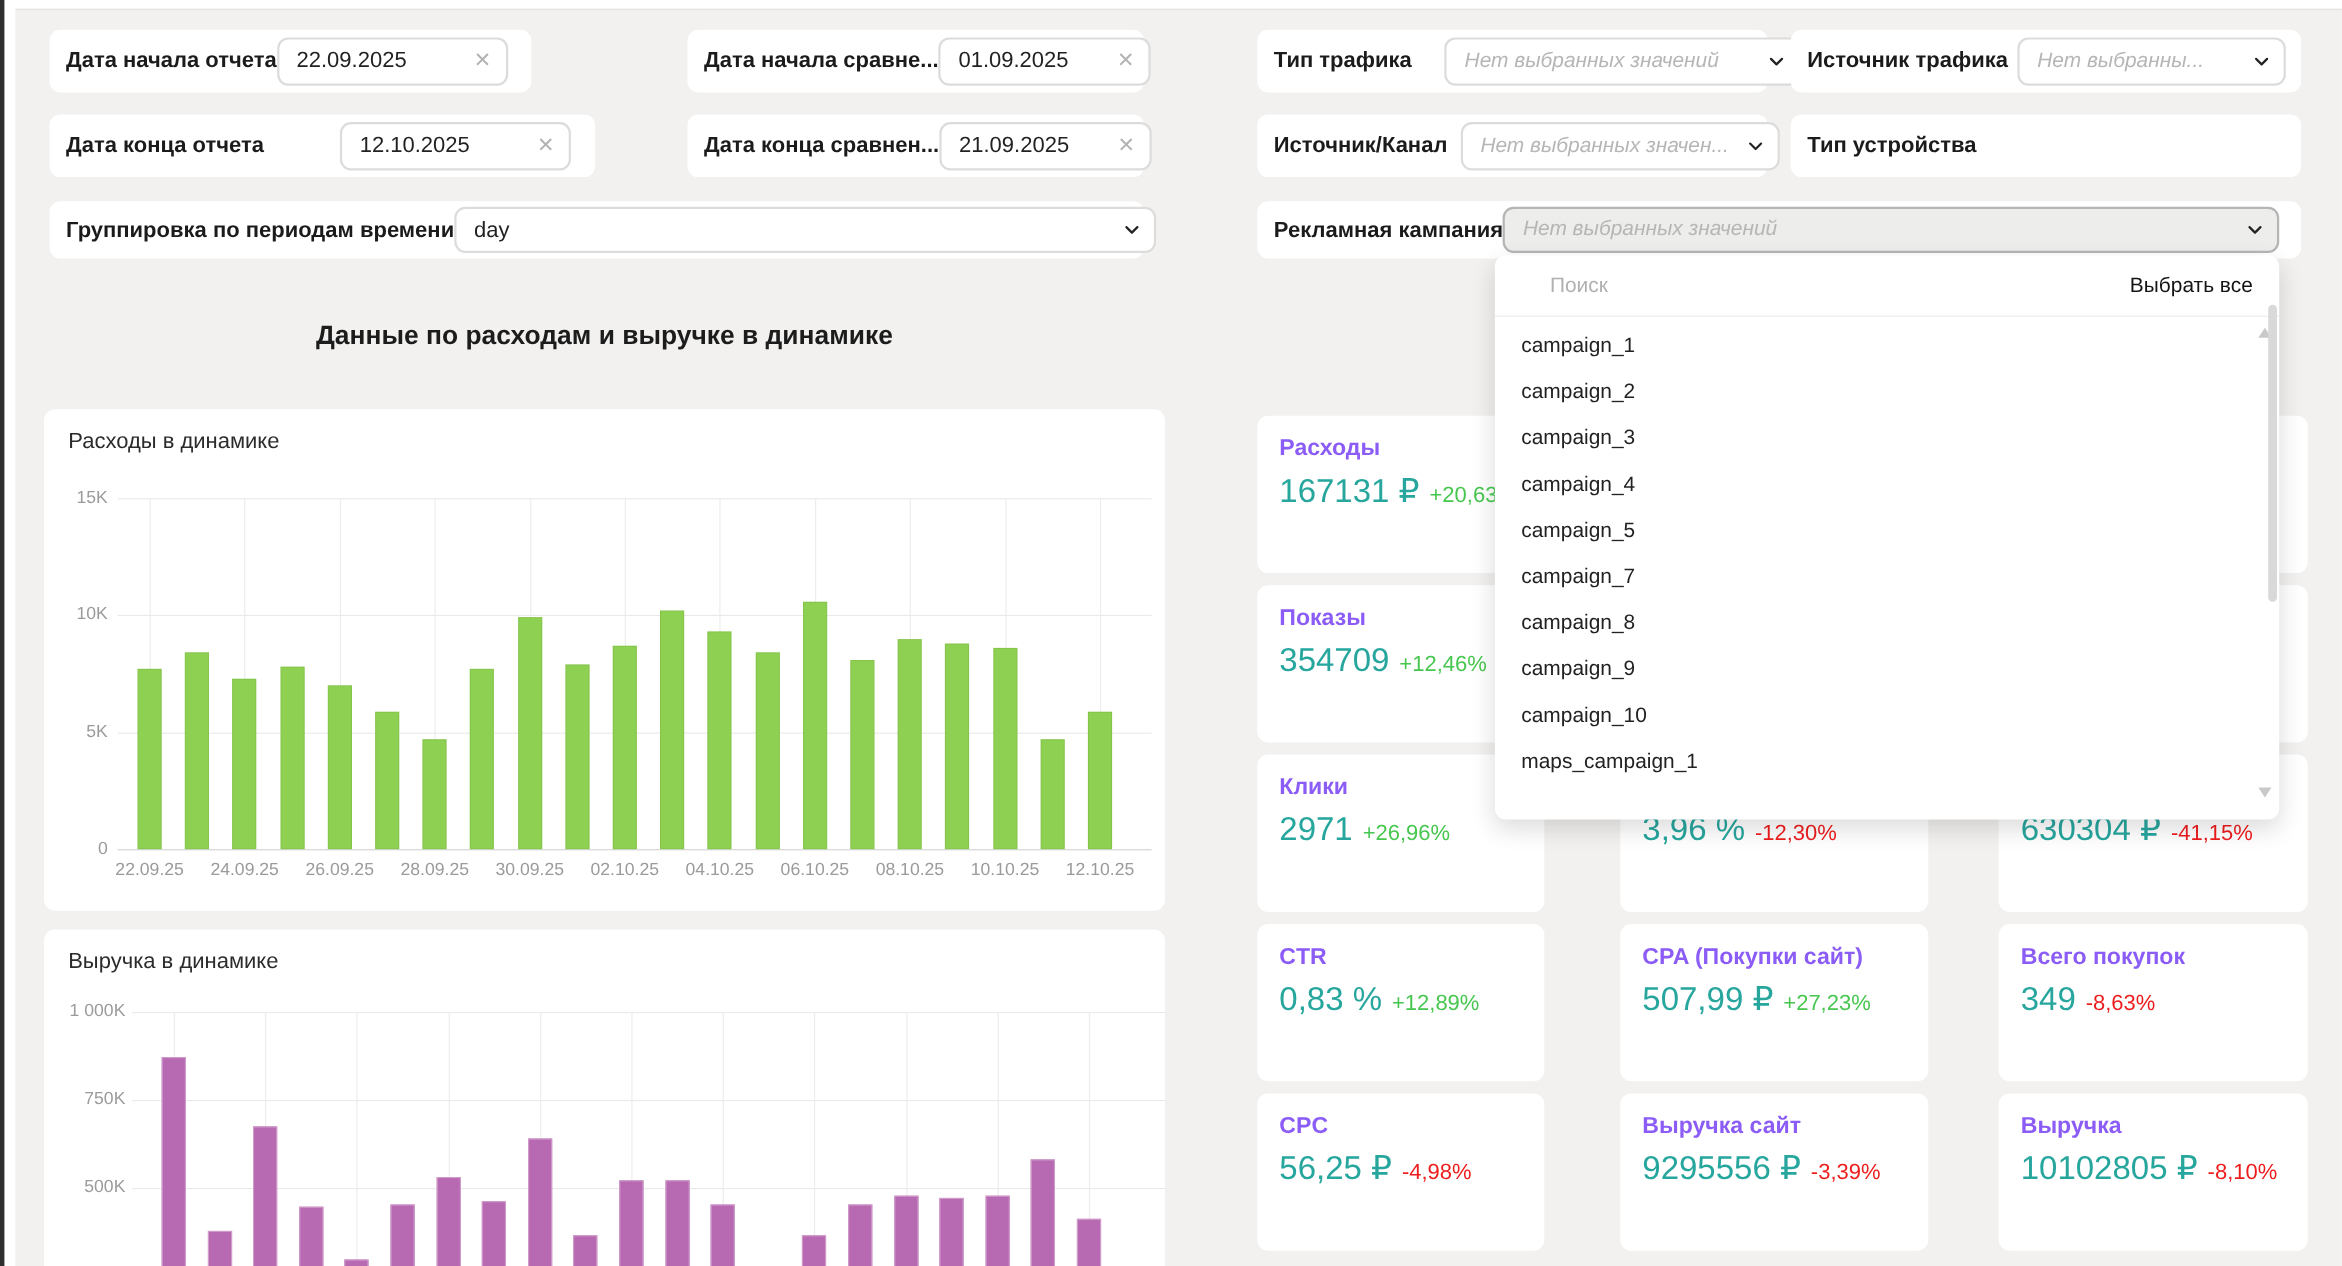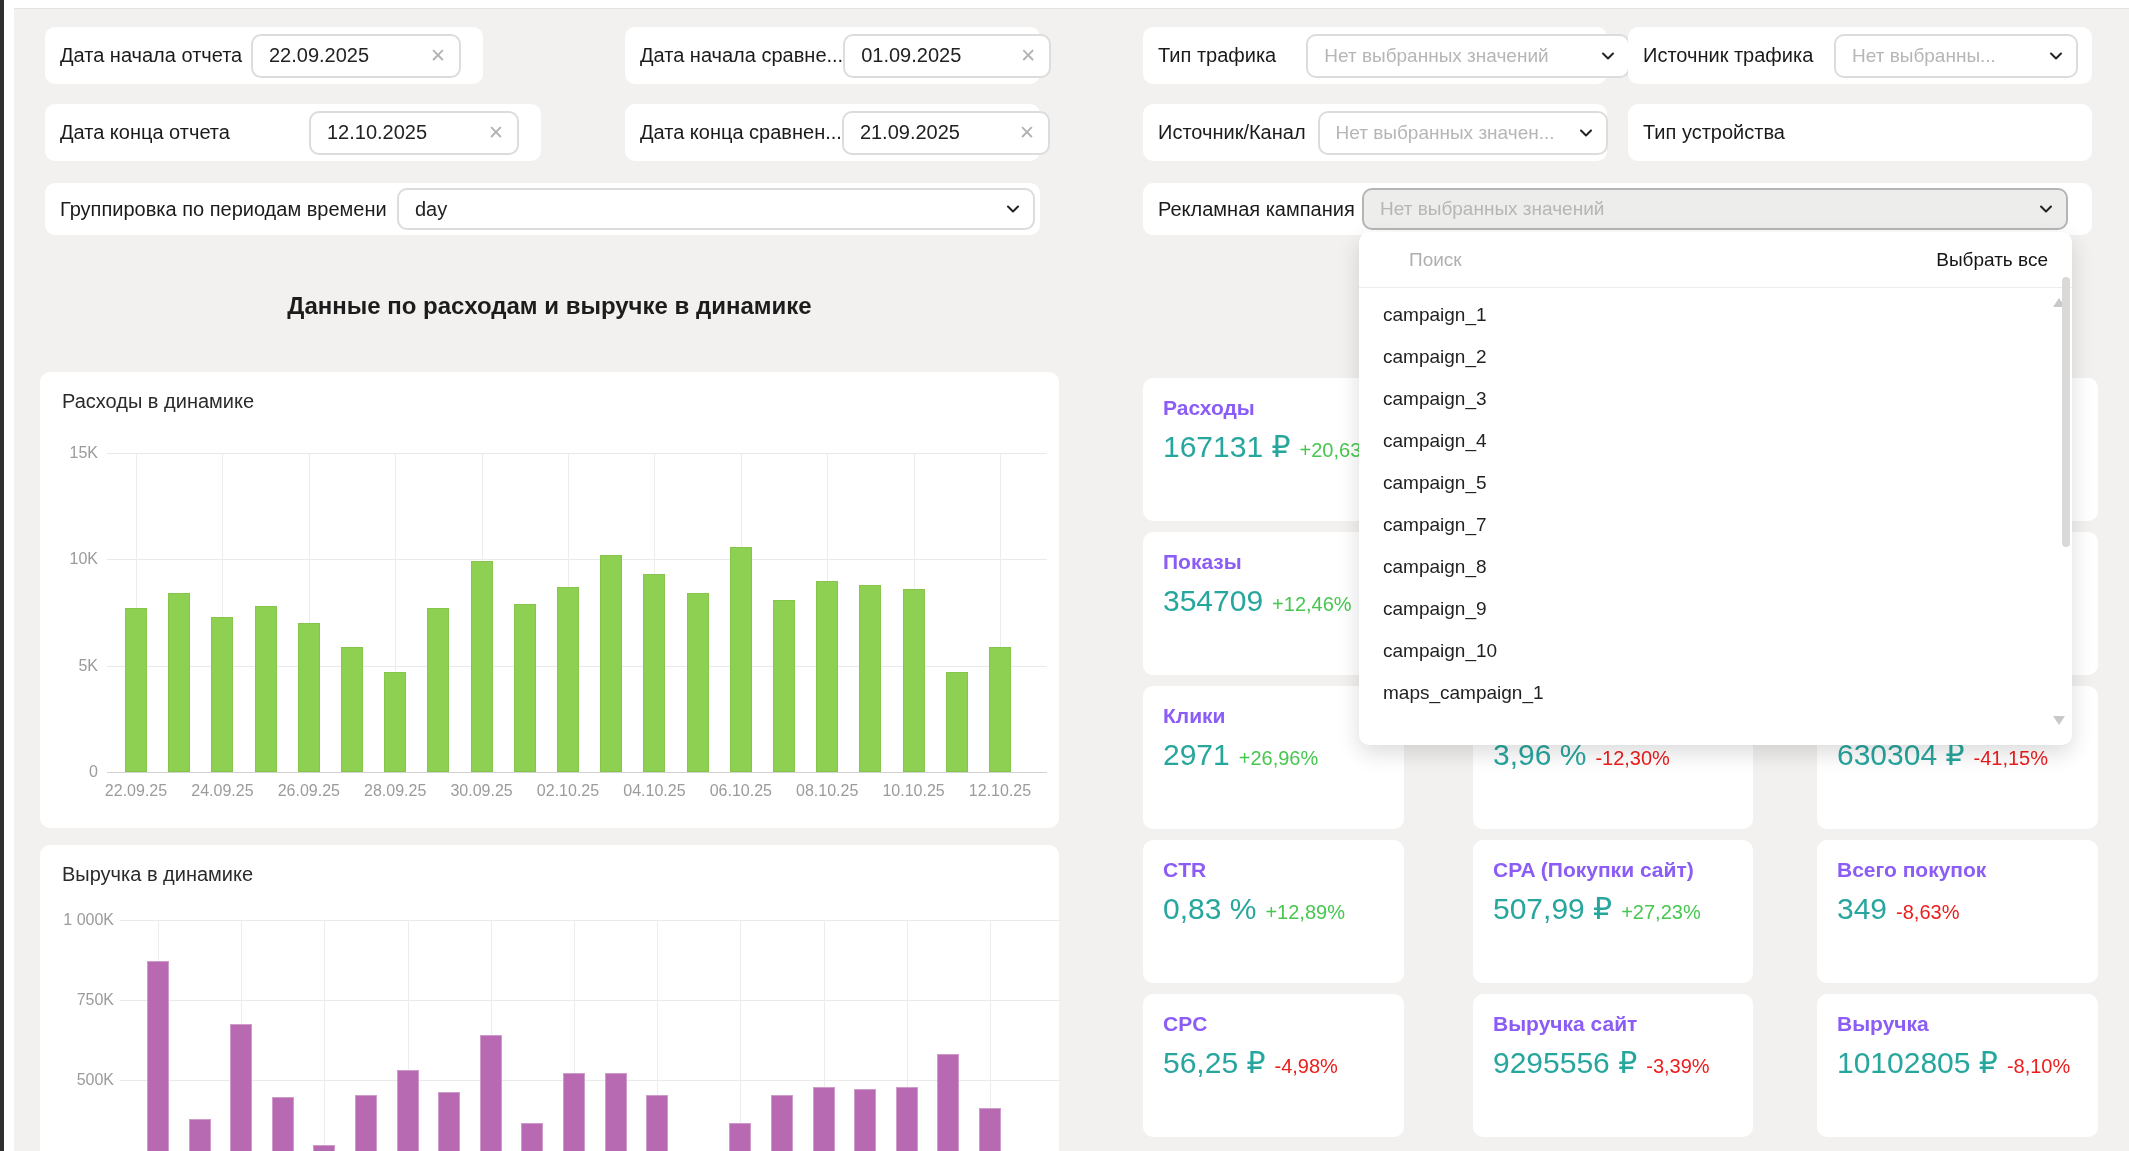--- a/index.html
+++ b/index.html
@@ -4,44 +4,44 @@
 <style>
   html,body{margin:0;padding:0;}
   body{width:2129px;height:1151px;overflow:hidden;background:#ffffff;
        font-family:"Liberation Sans","DejaVu Sans",sans-serif;position:relative;}
   #app{position:absolute;inset:0;}
   #left-edge{position:absolute;left:0;top:0;width:4px;height:1151px;background:#2f2f2f;}
   #page{position:absolute;left:14px;top:8px;right:0;bottom:0;background:#f2f1ef;border-top:1px solid #e2e2e0;}
 
   
   .fcard{position:absolute;background:#fff;border-radius:10px;display:flex;align-items:center;box-sizing:border-box;}
-  .fcard .lbl{font-weight:normal;font-size:20px;color:#1b1b1b;white-space:nowrap;}
+  .fcard .lbl{font-weight:bold;font-size:20px;color:#1b1b1b;white-space:nowrap;}
   .ctrl{margin-left:auto;height:44px;border:2px solid #dcdcdc;border-radius:10px;background:#fff;
         display:flex;align-items:center;position:relative;box-sizing:border-box;overflow:hidden;flex:none;}
   .ctrl input{border:none;outline:none;font-size:20px;color:#222;background:transparent;
               padding:0 0 0 16px;font-family:inherit;min-width:0;flex:1;}
   .ctrl input::placeholder{color:#b6b6b6;font-size:19px;}
   .clear{color:#b3b3b3;font-size:19px;margin:0 13px 0 4px;flex:none;cursor:pointer;line-height:1;}
   .chev{margin-left:auto;margin-right:12px;flex:none;display:flex;align-items:center;}
-  .sel-ph{color:#b6b6b6;font-size:19px;padding-left:16px;white-space:nowrap;overflow:hidden;text-overflow:ellipsis;}
+  .sel-ph{color:#b6b6b6;font-size:19px;padding-left:16px;white-space:nowrap;overflow:hidden;text-overflow:ellipsis;font-style:italic;}
   .sel-val{color:#222;font-size:20px;padding-left:16px;white-space:nowrap;}
   .ctrl.gray{background:#ededec;border-color:#b5b5b5;}
 
   #f-a1{left:45px;top:27px;width:438px;height:57px;padding:0 22px 0 15px;}
   #f-a2{left:45px;top:104px;width:496px;height:57px;padding:0 22px 0 15px;}
   #f-b1{left:625px;top:27px;width:415px;height:57px;padding:0 15px 0 15px;}
   #f-b2{left:625px;top:104px;width:415px;height:57px;padding:0 15px 0 15px;}
   #f-g {left:45px;top:183px;width:995px;height:52px;padding:0 5px 0 15px;}
   #f-c1{left:1143px;top:27px;width:464px;height:57px;padding:0 14px 0 15px;gap:30px;}
   #f-d1{left:1628px;top:27px;width:464px;height:57px;padding:0 14px 0 15px;}
   #f-c2{left:1143px;top:104px;width:464px;height:57px;padding:0 14px 0 15px;gap:12px;}
   #f-d2{left:1628px;top:104px;width:464px;height:57px;padding:0 14px 0 15px;}
   #f-e {left:1143px;top:183px;width:949px;height:52px;padding:0 24px 0 15px;}
   #f-a1 .ctrl,#f-a2 .ctrl{width:210px;}
-  #f-b1 .ctrl,#f-b2 .ctrl{width:208px;}
+  #f-b1 .ctrl,#f-b2 .ctrl{width:193px;}
   #f-g .ctrl{width:638px;height:42px;}
   #f-c1 .ctrl{width:324px;}
   #f-d1 .ctrl{width:244px;}
   #f-c2 .ctrl{width:290px;}
   #f-d2 .ctrl{width:262px;}
   #f-e .ctrl{width:706px;height:42px;}
 
   
   #section-title{position:absolute;left:40px;top:292px;width:1019px;text-align:center;
                  font-size:24px;font-weight:bold;color:#1c1c1c;}

